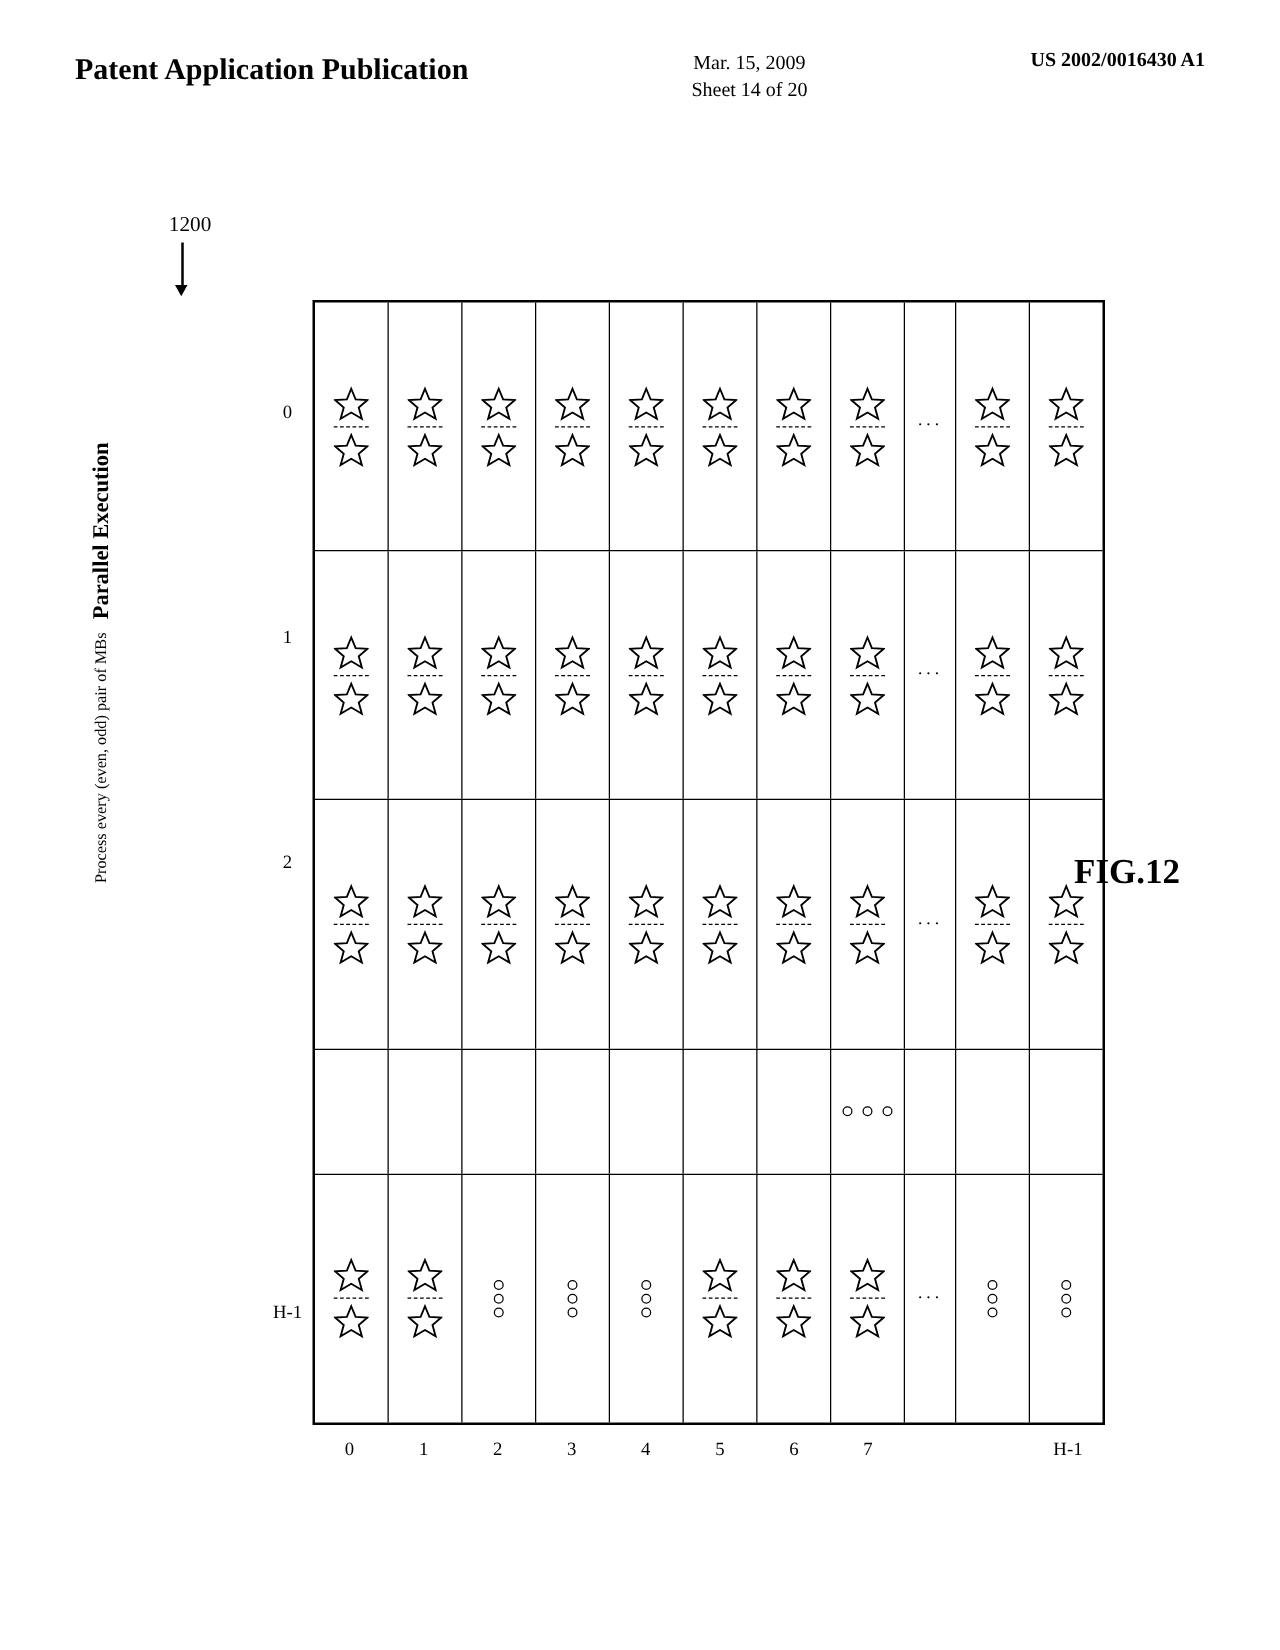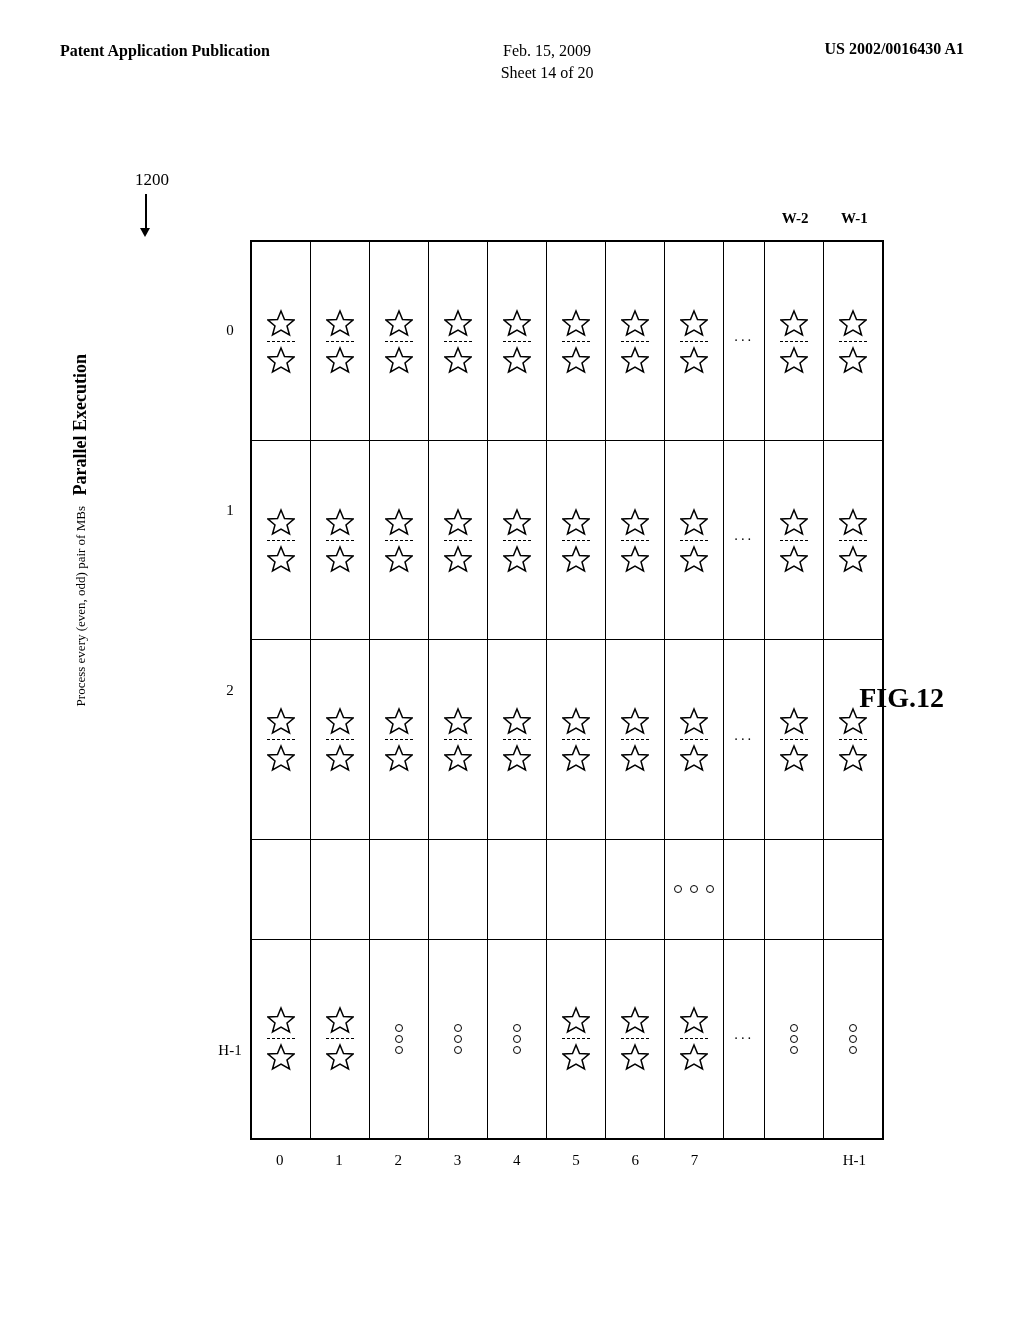--- a/index.html
+++ b/index.html
@@ -17,21 +17,21 @@
       position: absolute;
       top: 40px;
       left: 0;
       right: 0;
       display: flex;
       justify-content: space-between;
       align-items: flex-start;
       padding: 0 60px;
     }
     .header-left {
-      font-size: 16px;
+      font-size: 24px;
       font-weight: bold;
       line-height: 1.4;
     }
     .header-center {
       font-size: 16px;
       text-align: center;
       line-height: 1.4;
     }
     .header-right {
       font-size: 16px;
@@ -225,21 +225,21 @@
     }
   </style>
 </head>
 <body>
 
 <div class="header">
   <div class="header-left">
     <span>Patent Application Publication</span>
   </div>
   <div class="header-center">
-    <div>Feb. 15, 2009</div>
+    <div>Mar. 15, 2009</div>
     <div>Sheet 14 of 20</div>
   </div>
   <div class="header-right">
     <span>US 2002/0016430 A1</span>
   </div>
 </div>
 
 <div class="diagram-area">
 
   <div style="position:absolute; top:20px; left:75px;">
@@ -251,34 +251,20 @@
 
   <div class="vertical-text-container">
     <div class="vertical-text">Parallel Execution</div>
     <div class="vertical-text-small">Process every (even, odd) pair of MBs</div>
   </div>
 
   <div class="fig-label">FIG.12</div>
 
   <div class="grid-container">
 
-    <div style="position:absolute; top:0; left:40px; right:0; height:30px; display:flex;">
-
-      <div class="col-header-text" style="flex:1;"></div>
-      <div class="col-header-text" style="flex:1;"></div>
-      <div class="col-header-text" style="flex:1;"></div>
-      <div class="col-header-text" style="flex:1;"></div>
-      <div class="col-header-text" style="flex:1;"></div>
-      <div class="col-header-text" style="flex:1;"></div>
-      <div class="col-header-text" style="flex:1;"></div>
-      <div class="col-header-text" style="flex:1;"></div>
-      <div class="col-header-text" style="flex:0.7;"></div>
-      <div class="col-header-text" style="flex:1; font-weight:bold;">W-2</div>
-      <div class="col-header-text" style="flex:1; font-weight:bold;">W-1</div>
-    </div>
 
     <div class="row-labels">
       <div class="row-label-cell">0</div>
       <div class="row-label-cell">1</div>
       <div class="row-label-cell">2</div>
       <div class="row-label-cell"></div>
       <div class="row-label-cell">H-1</div>
     </div>
 
     <div class="grid-table">

